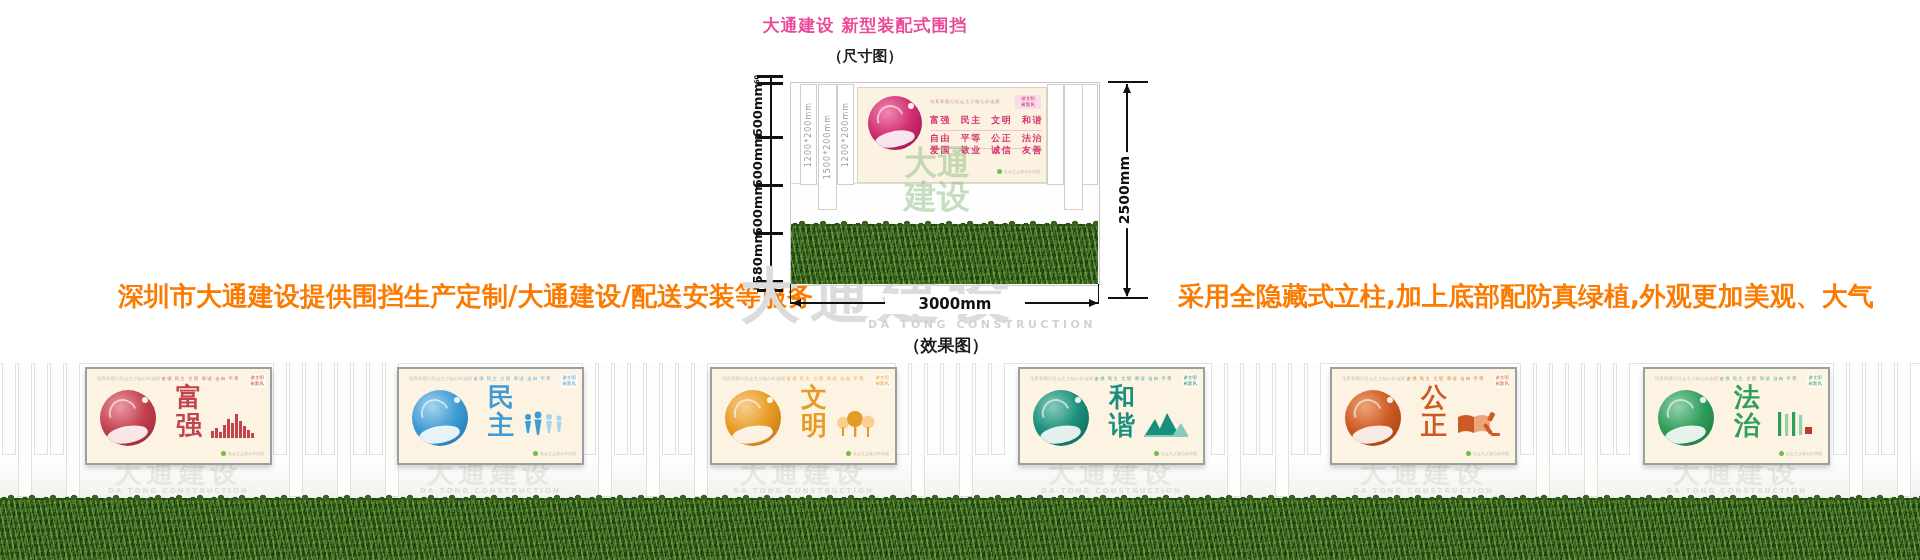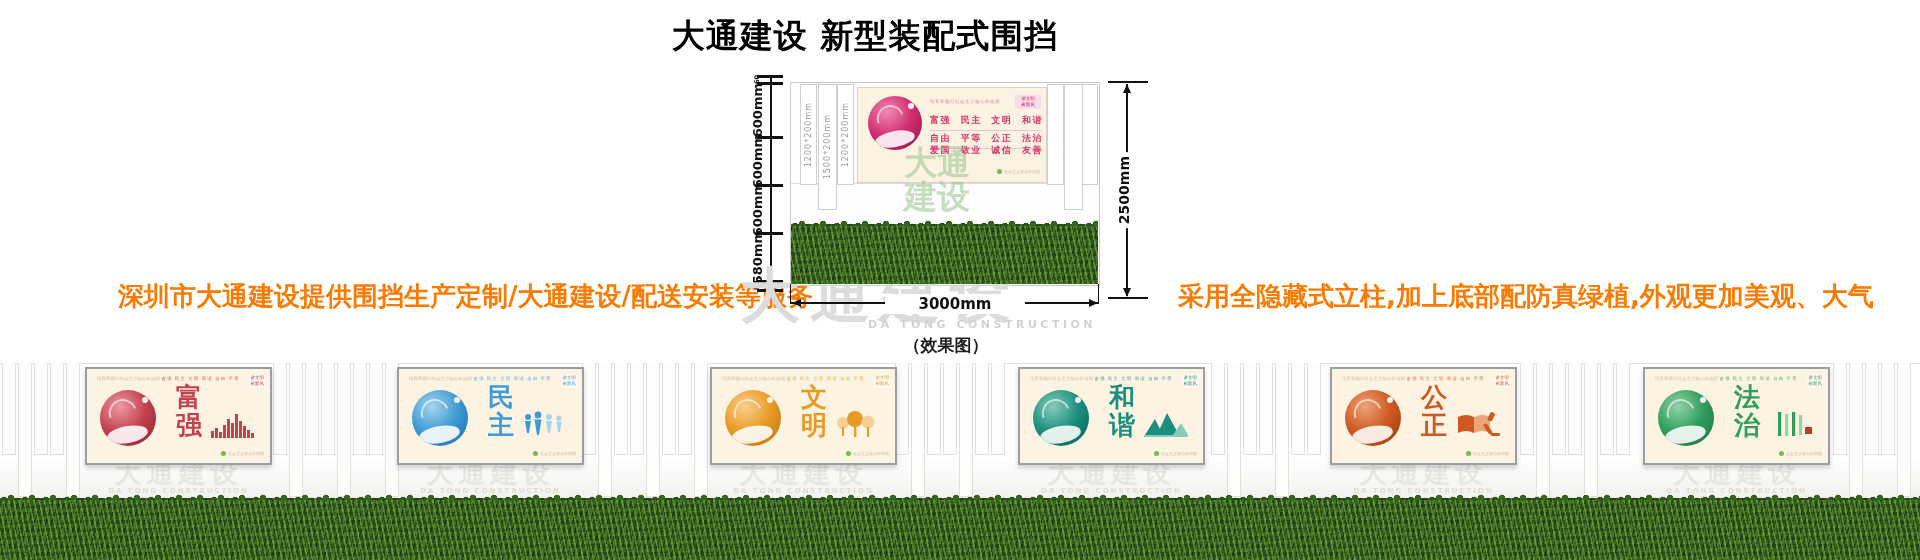--- a/index.html
+++ b/index.html
@@ -1,19 +1,19 @@
 <!DOCTYPE html>
 <html><head>
 <meta charset="utf-8">
 <style>
   html,body{margin:0;padding:0;background:#fff;}
   body{font-family:"DejaVu Sans","Liberation Sans",sans-serif;}
   #canvas{position:relative;width:1920px;height:560px;background:#fff;overflow:hidden;}
   .abs{position:absolute;}
-  .title{left:0;top:14px;width:1730px;text-align:center;font-size:33px;font-weight:bold;color:#000000;letter-spacing:1px;}
+  .title{left:0;top:14px;width:1730px;text-align:center;font-size:17px;font-weight:bold;color:#ec4899;letter-spacing:1px;}
   .subtitle{left:0;top:47px;width:1730px;text-align:center;font-size:15px;font-weight:bold;color:#1c1c1c;}
   .note{top:279px;font-size:26px;font-weight:bold;white-space:nowrap;color:#fb7a00;}
   .note-left{left:118px;}
   .note-right{left:1178px;}
   .effect-caption{left:836px;top:334px;width:220px;text-align:center;font-size:17px;font-weight:bold;color:#1c1c1c;}
   .vtext{writing-mode:vertical-rl;transform:rotate(180deg);}
   
   .fence-frame{left:790px;top:82px;width:308px;height:202px;background:#fefefe;border:1px solid #c9c9c9;z-index:1;}
   .rail{left:791px;top:183px;width:306px;height:1px;background:#dcdcdc;z-index:2;}
   .post{background:#fff;border:1px solid #cfcfcf;display:flex;align-items:center;justify-content:center;z-index:2;box-sizing:border-box;}
@@ -72,20 +72,21 @@
   .ep-foot{position:absolute;right:6px;bottom:7px;font-size:4px;color:#c9b9a5;display:flex;align-items:center;gap:2px;}
   .ep-wm-cjk{position:absolute;top:455px;font-size:27px;font-weight:bold;letter-spacing:5px;color:#e7e7e0;text-align:center;z-index:2;white-space:nowrap;}
   .ep-wm-latin{position:absolute;top:487px;font-size:7px;font-weight:bold;letter-spacing:2px;color:#e0ddd4;text-align:center;z-index:2;white-space:nowrap;}
 </style>
 </head>
 <body>
 
 <div id="canvas">
 
   <div class="abs title">大通建设 新型装配式围挡</div>
+  <div class="abs subtitle">（尺寸图）</div>
 
   <div class="abs fence-frame"></div>
   <div class="abs rail"></div>
   <div class="abs ruler-line"></div>
 
   <div class="abs mini-poster">
     <div class="pcircle">
         <i class="cut-a"></i>
         <i class="cut-b"></i>
         <i class="cut-c"></i>

